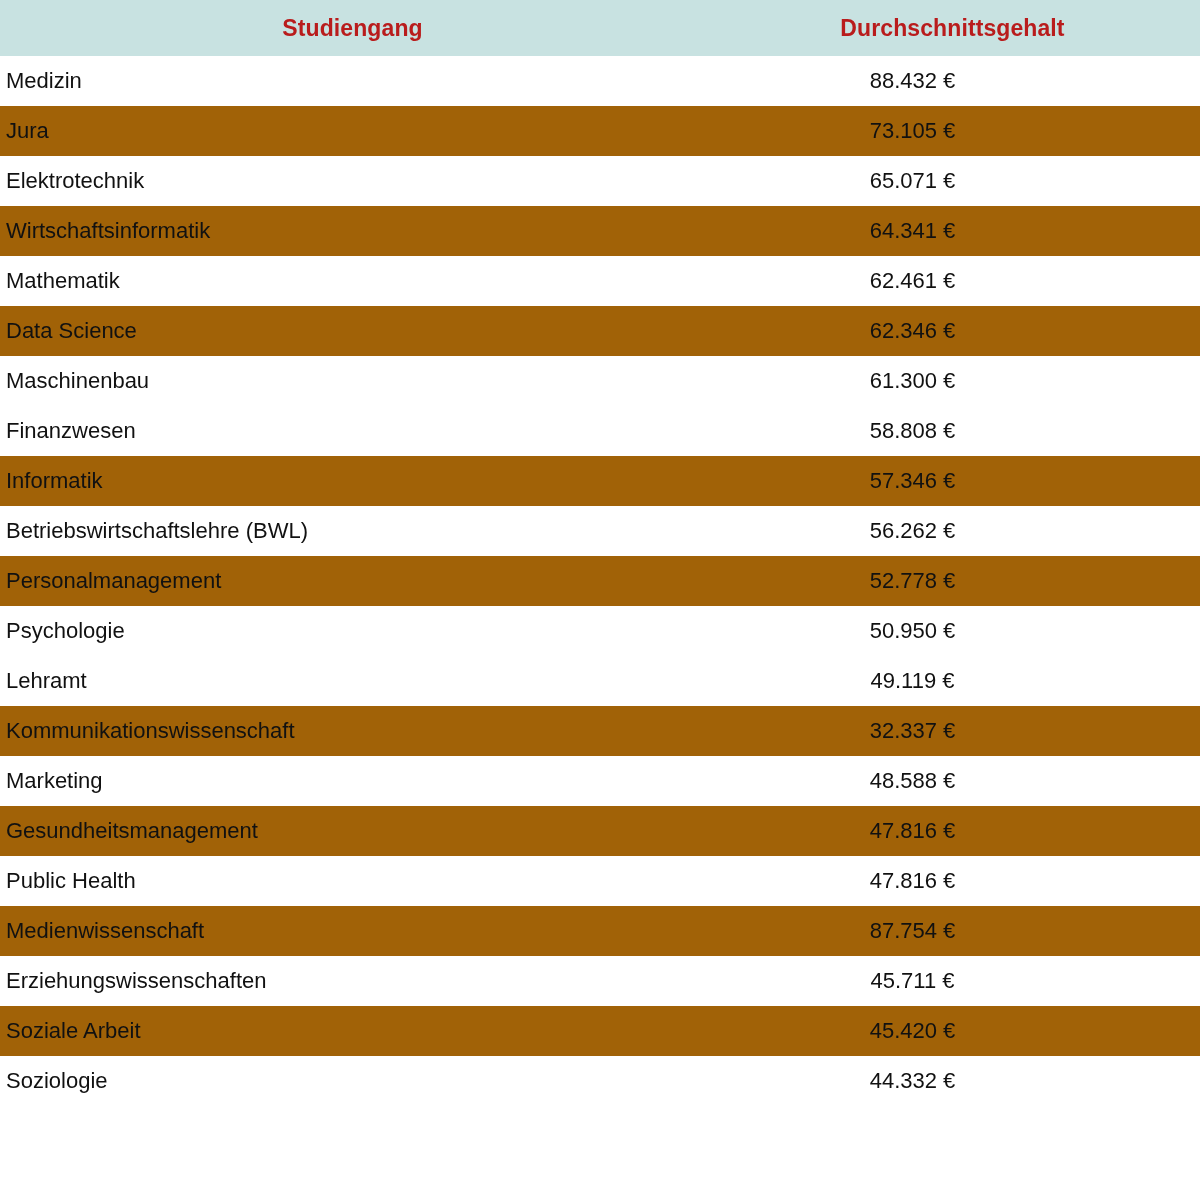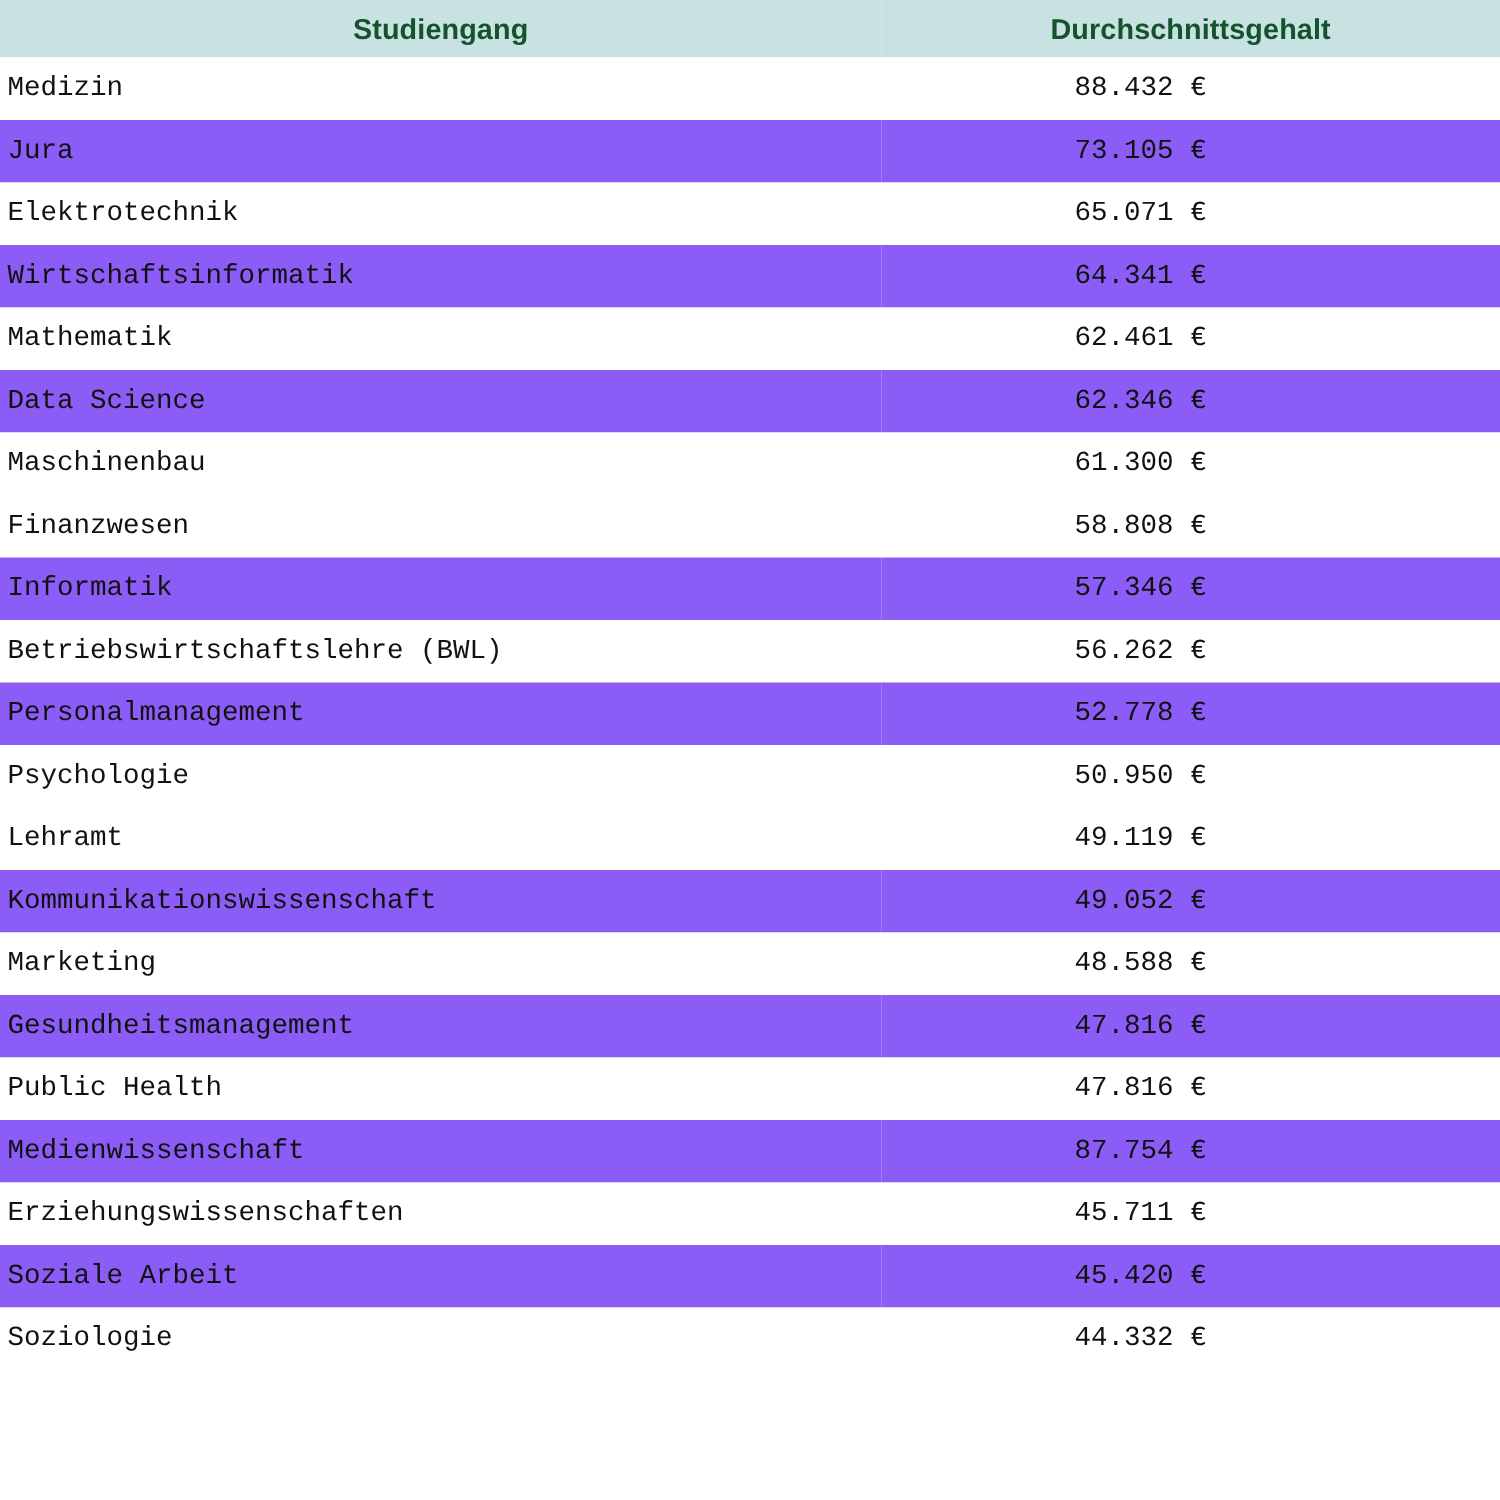--- a/index.html
+++ b/index.html
@@ -16,34 +16,34 @@
     width: 1200px;
     border-collapse: collapse;
     table-layout: fixed;
   }
 
   #salary-table col.col-program { width: 705px; }
   #salary-table col.col-salary  { width: 495px; }
 
   thead th {
     background: #c8e2e1;
-    height: 46px;
+    height: 56px;
     font-size: 23px;
     font-weight: bold;
-    color: #14532d;
+    color: #b91c1c;
     text-align: center;
     vertical-align: middle;
     letter-spacing: 0.1px;
     padding: 0;
   }
 
-  tbody tr { height: 50px; font-family: Liberation Mono, monospace; }
+  tbody tr { height: 50px; }
 
   tbody tr.row-odd  { background: #ffffff; }
-  tbody tr.row-even { background: #8b5cf6; }
+  tbody tr.row-even { background: #a16207; }
 
   tbody td {
     height: 50px;
     font-size: 22px;
     font-weight: 400;
     color: #111111;
     vertical-align: middle;
     padding: 0;
     line-height: 50px;
     white-space: nowrap;
@@ -121,21 +121,21 @@
       <tr class="row-odd">
         <td class="cell-program">Psychologie</td>
         <td class="cell-salary">50.950 €</td>
       </tr>
       <tr class="row-odd">
         <td class="cell-program">Lehramt</td>
         <td class="cell-salary">49.119 €</td>
       </tr>
       <tr class="row-even">
         <td class="cell-program">Kommunikationswissenschaft</td>
-        <td class="cell-salary">49.052 €</td>
+        <td class="cell-salary">32.337 €</td>
       </tr>
       <tr class="row-odd">
         <td class="cell-program">Marketing</td>
         <td class="cell-salary">48.588 €</td>
       </tr>
       <tr class="row-even">
         <td class="cell-program">Gesundheitsmanagement</td>
         <td class="cell-salary">47.816 €</td>
       </tr>
       <tr class="row-odd">

